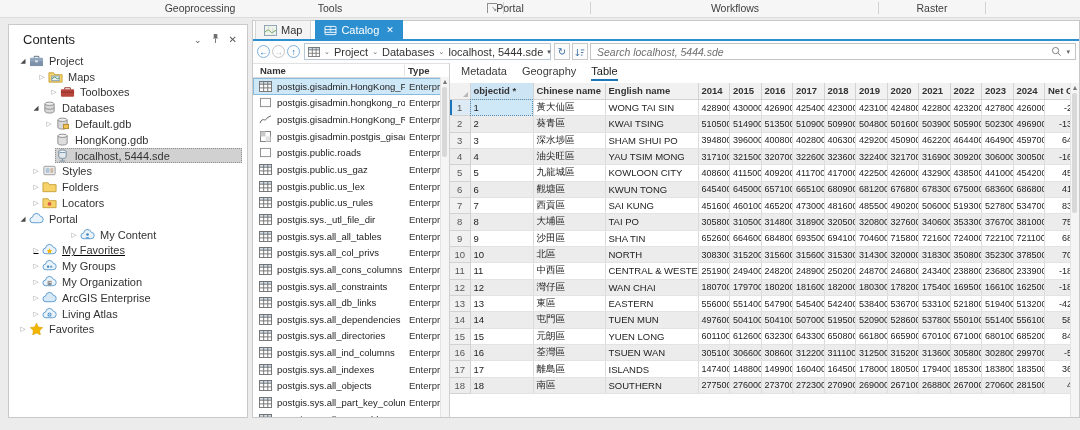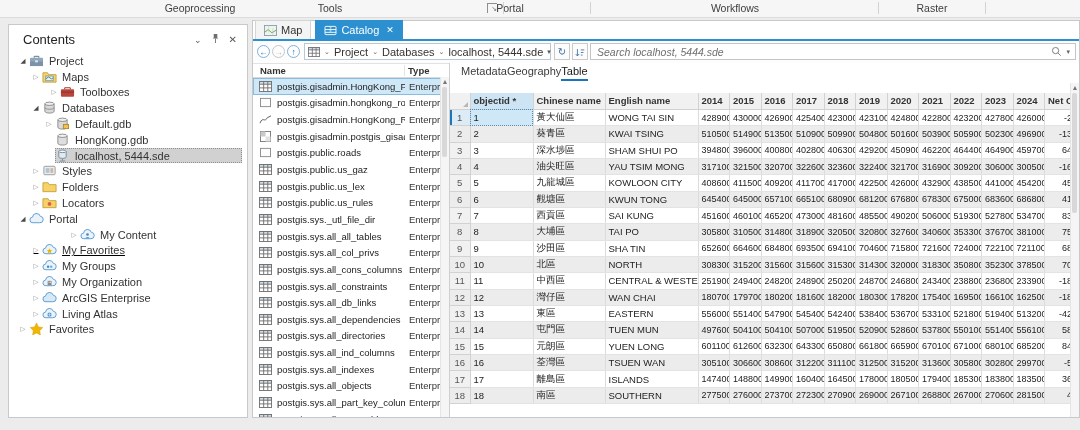--- a/index.html
+++ b/index.html
@@ -66,24 +66,24 @@
   .lrow .licn svg{width:13px;height:11px;display:block}
   .lrow .lname{width:128px;flex:none;font-size:9.5px;color:#222;white-space:nowrap;overflow:hidden}
   .lrow .ltype{flex:1;font-size:9.5px;color:#333;white-space:nowrap;overflow:hidden;padding-left:4px}
   .lrow.sel{background:#cfe8f8;outline:1px solid #8abbdc;outline-offset:-1px}
   .lscroll{position:absolute;top:14px;right:0;bottom:0;width:8px;background:#f5f5f5;border-left:1px solid #e4e4e4}
   .lscroll .up{font-size:7px;color:#777;text-align:center;line-height:9px;cursor:pointer}
   .lscroll .thumb{position:absolute;top:10px;left:1px;width:5px;height:70px;background:#d8d8d8;border-radius:2px;cursor:grab}
 
   
   .detail{flex:1;position:relative;overflow:hidden;background:#fff}
-  .vtabs{height:18px;display:flex;align-items:flex-end;padding-left:11px;font-size:11px;color:#3c3c3c}
+  .vtabs{height:18px;display:flex;align-items:flex-end;gap:15px;padding-left:11px;font-size:11px;color:#3c3c3c}
   .vtab{padding-bottom:2px;cursor:pointer;border-bottom:2px solid transparent}
   .vtab.active{border-bottom:2px solid #1b75bb;color:#1a1a1a}
-  table.grid{table-layout:fixed;border-collapse:collapse;margin-top:12px}
+  table.grid{table-layout:fixed;border-collapse:collapse;margin-top:2px}
   .grid th,.grid td{border-right:1px solid #dcdcdc;border-bottom:1px solid #e3e3e3;padding:0 3px;font-size:9.5px;
         white-space:nowrap;overflow:hidden;height:16.35px;box-sizing:border-box;font-weight:normal;text-align:left}
   .grid th{background:#f1f1f1;border-color:#d2d2d2;font-weight:bold;color:#333;cursor:pointer}
   .grid th.hl{background:#cde4f5}
   .grid td.rowhdr{background:#f1f1f1;color:#555;text-align:center;border-color:#d2d2d2;cursor:pointer}
   .grid tr.even td{background:#ececec}
   .grid tr.even td.rowhdr{background:#ececec}
   .grid td.num{text-align:right;font-size:9px;color:#222;cursor:default}
   .grid td.sel{background:#cfe8f8;outline:1px dotted #4d90c0;outline-offset:-1px}
   .grid td.cur{box-shadow:inset 2px 0 0 #1b75bb;background:#dcebf5}
@@ -127,21 +127,21 @@
         <span class="ticn">
           <svg viewBox="0 0 16 14">
             <rect x="1" y="4" width="14" height="9" rx="1" fill="#8fa6bd"></rect>
             <rect x="1" y="8" width="14" height="5" fill="#7d92a8"></rect>
             <path d="M5.5 4V2.5h5V4" fill="none" stroke="#5a6b7d"></path>
             <rect x="6.5" y="6.8" width="3" height="2.2" fill="#dde6ee"></rect>
           </svg>
         </span>
         <span class="tlabel">Project</span>
       </div>
-      <div class="trow" style="padding-left: 21px;">
+      <div class="trow" style="padding-left: 21px; margin-left: 6px;">
         <span class="exp">▷</span>
         <span class="ticn">
           <svg viewBox="0 0 16 13">
             <path d="M1 2.5h5l1 2h8v8H1z" fill="#f7d268" stroke="#c8a43e"></path>
             <rect x="4" y="6" width="8" height="5" fill="#e8f1f8" stroke="#7e9db5"></rect>
             <path d="M4 9l3-2 3 2 2-1" stroke="#4e8c55" fill="none"></path>
           </svg>
         </span>
         <span class="tlabel">Maps</span>
       </div>

